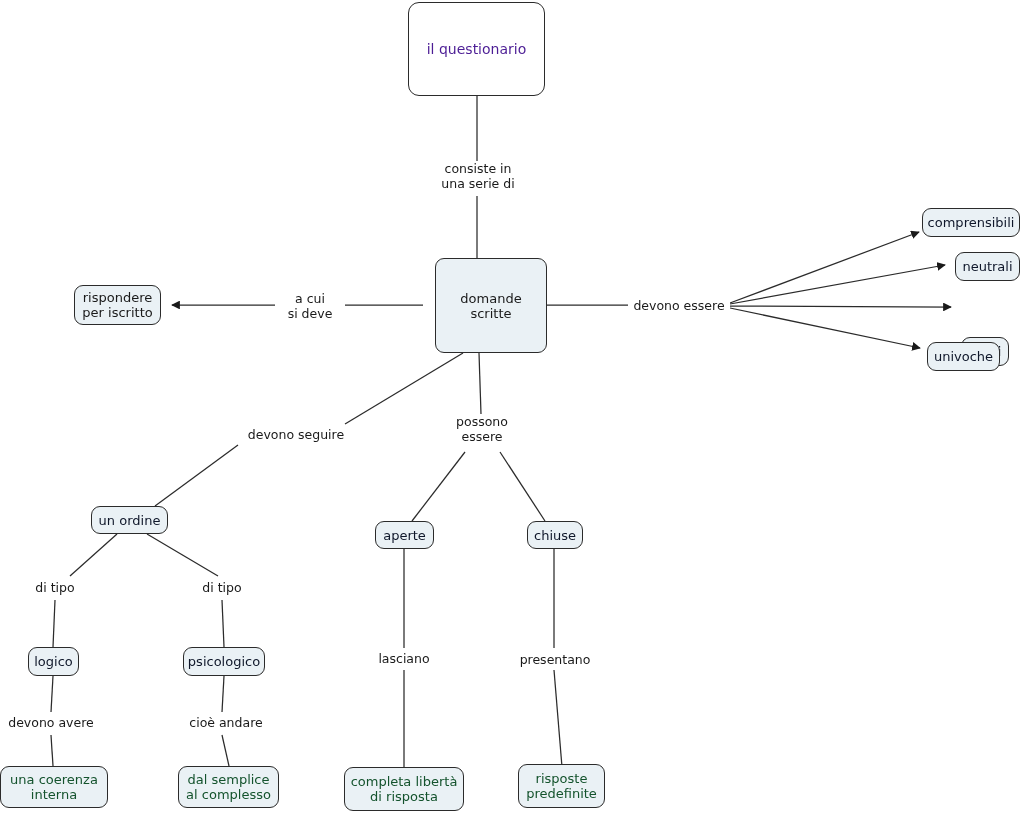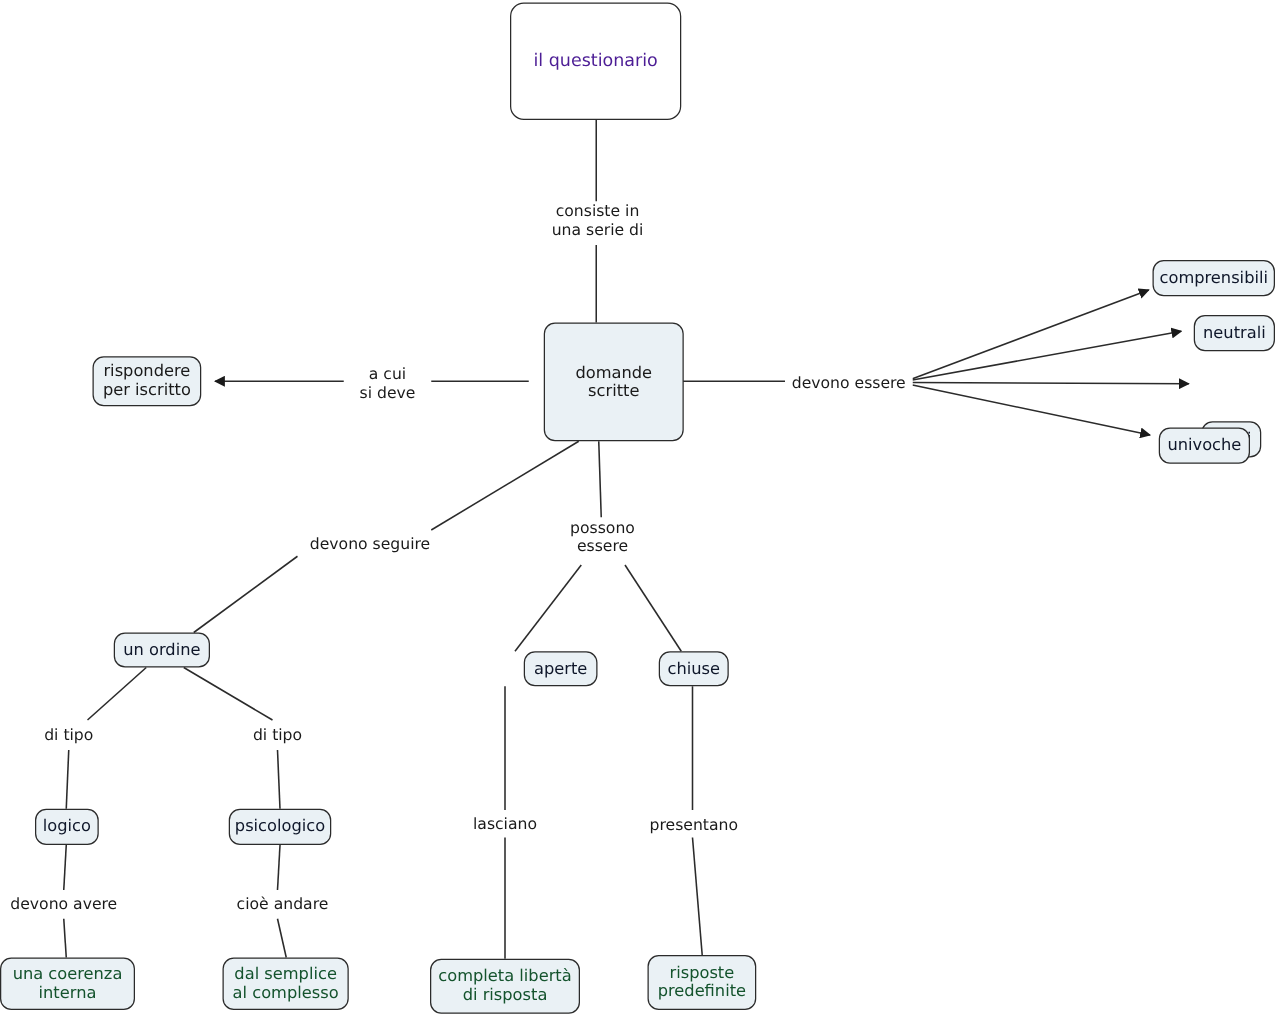--- a/index.html
+++ b/index.html
@@ -136,21 +136,21 @@
   <div class="node" style="left:28px; top:647px; width:51px; height:29px;">logico</div>
 
   <div class="node" style="left:183px; top:647px; width:82px; height:29px;">psicologico</div>
 
   <div class="node red" style="left:0px; top:766px; width:108px; height:42px;">una coerenza
 interna</div>
 
   <div class="node red" style="left:178px; top:766px; width:101px; height:42px;">dal semplice
 al complesso</div>
 
-  <div class="node" style="left:375px; top:521px; width:59px; height:28px;margin-left:44px;">aperte</div>
+  <div class="node" style="left:375px; top:521px; width:59px; height:28px;">aperte</div>
 
   <div class="node" style="left:527px; top:521px; width:56px; height:28px;">chiuse</div>
 
   <div class="node red" style="left:344px; top:767px; width:120px; height:44px;">completa libertà
 di risposta</div>
 
   <div class="node red" style="left:518px; top:764px; width:87px; height:44px;">risposte
 predefinite</div>
 
   <div class="edge-label" style="left:432px; top:161px; width:92px;">consiste in

